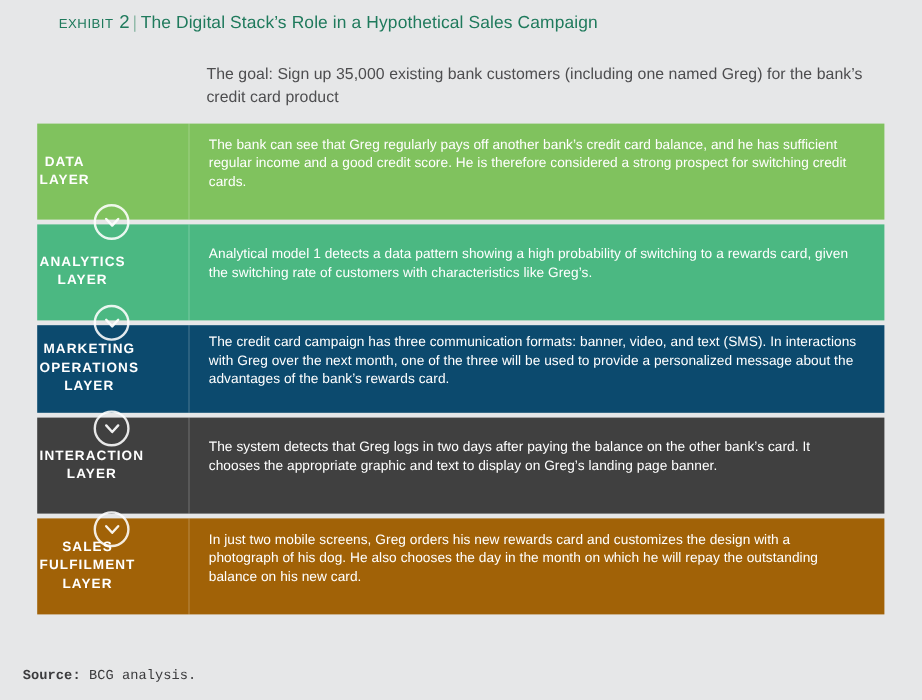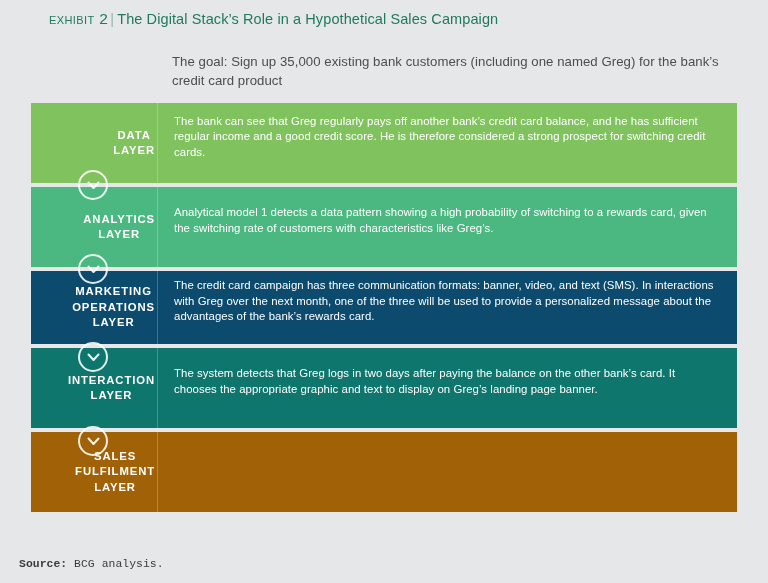--- a/index.html
+++ b/index.html
@@ -69,21 +69,21 @@
     margin-bottom: 4px;
     box-sizing: border-box;
   }
   .layer-row:last-child { margin-bottom: 0; }
 
   .layer-label {
     width: 127px;
     flex: 0 0 127px;
     display: flex;
     align-items: center;
-    justify-content: flex-end;
+    justify-content: flex-start;
     text-align: center;
     color: #ffffff;
     font-weight: bold;
     font-size: 11.3px;
     line-height: 15.5px;
     letter-spacing: 0.9px;
     box-sizing: border-box;
     border-right: 1px solid rgba(255,255,255,0.22);
     padding: 5px 2px;
   }
@@ -186,21 +186,21 @@
       </div>
       <div class="layer-body">
         <p>The credit card campaign has three communication formats: banner, video, and text (SMS). In interactions with Greg over the next month, one of the three will be used to provide a personalized message about the advantages of the bank’s rewards card.</p>
       </div>
     </div>
     <div class="connector" style="top: 239px;">
       <svg width="13" height="9" viewBox="0 0 13 9" aria-hidden="true">
         <polyline points="1.5,1.5 6.5,7 11.5,1.5" fill="none" stroke="rgba(255,255,255,0.92)" stroke-width="2" stroke-linecap="round" stroke-linejoin="round"></polyline>
       </svg>
     </div>
-    <div class="layer-row" style="background: #0f766e; height: 80px;">
+    <div class="layer-row" style="background: #404040; height: 80px;">
       <div class="layer-label">
         <div>
           <div>INTERACTION</div>
           <div>LAYER</div>
         </div>
       </div>
       <div class="layer-body">
         <p>The system detects that Greg logs in two days after paying the balance on the other bank’s card. It chooses the appropriate graphic and text to display on Greg’s landing page banner.</p>
       </div>
     </div>
@@ -209,20 +209,23 @@
         <polyline points="1.5,1.5 6.5,7 11.5,1.5" fill="none" stroke="rgba(255,255,255,0.92)" stroke-width="2" stroke-linecap="round" stroke-linejoin="round"></polyline>
       </svg>
     </div>
     <div class="layer-row" style="background: #a16207; height: 80px;">
       <div class="layer-label">
         <div>
           <div>SALES</div>
           <div>FULFILMENT</div>
           <div>LAYER</div>
         </div>
+      </div>
+      <div class="layer-body">
+        <p>In just two mobile screens, Greg orders his new rewards card and customizes the design with a photograph of his dog. He also chooses the day in the month on which he will repay the outstanding balance on his new card.</p>
       </div>
     </div>
   </div>
 
 <div class="source">
   <b>Source:</b>
   <span>BCG analysis.</span>
 </div>
 
 </body></html>

